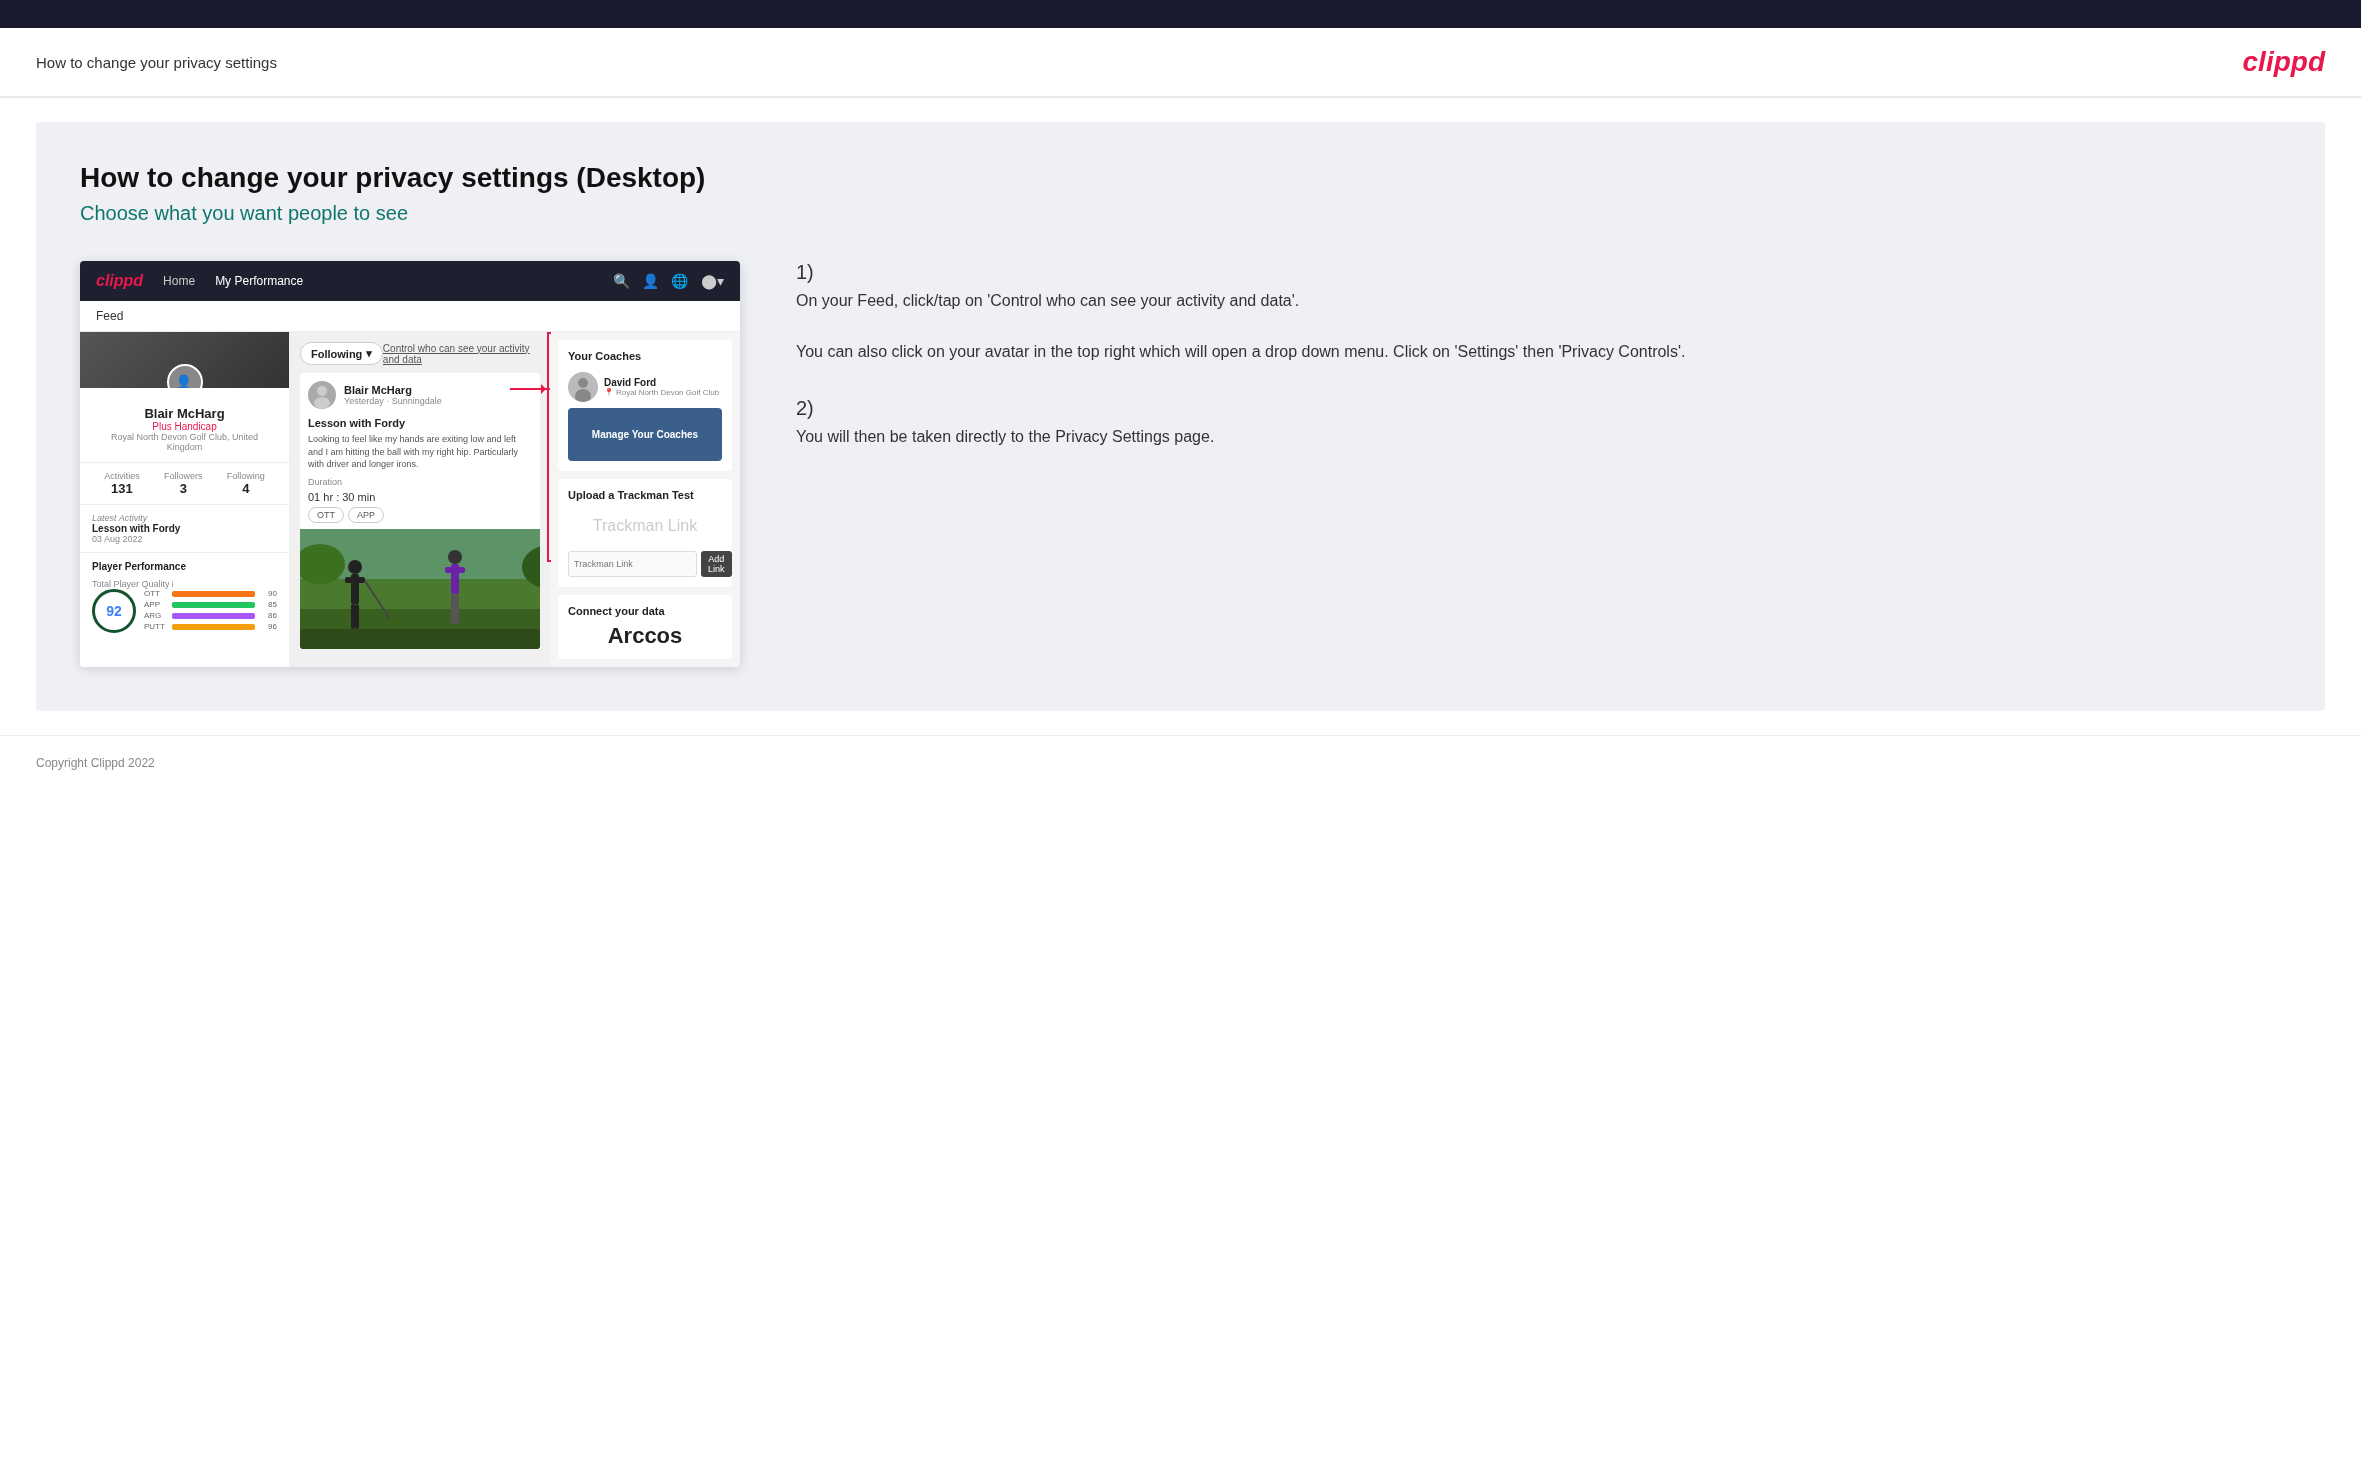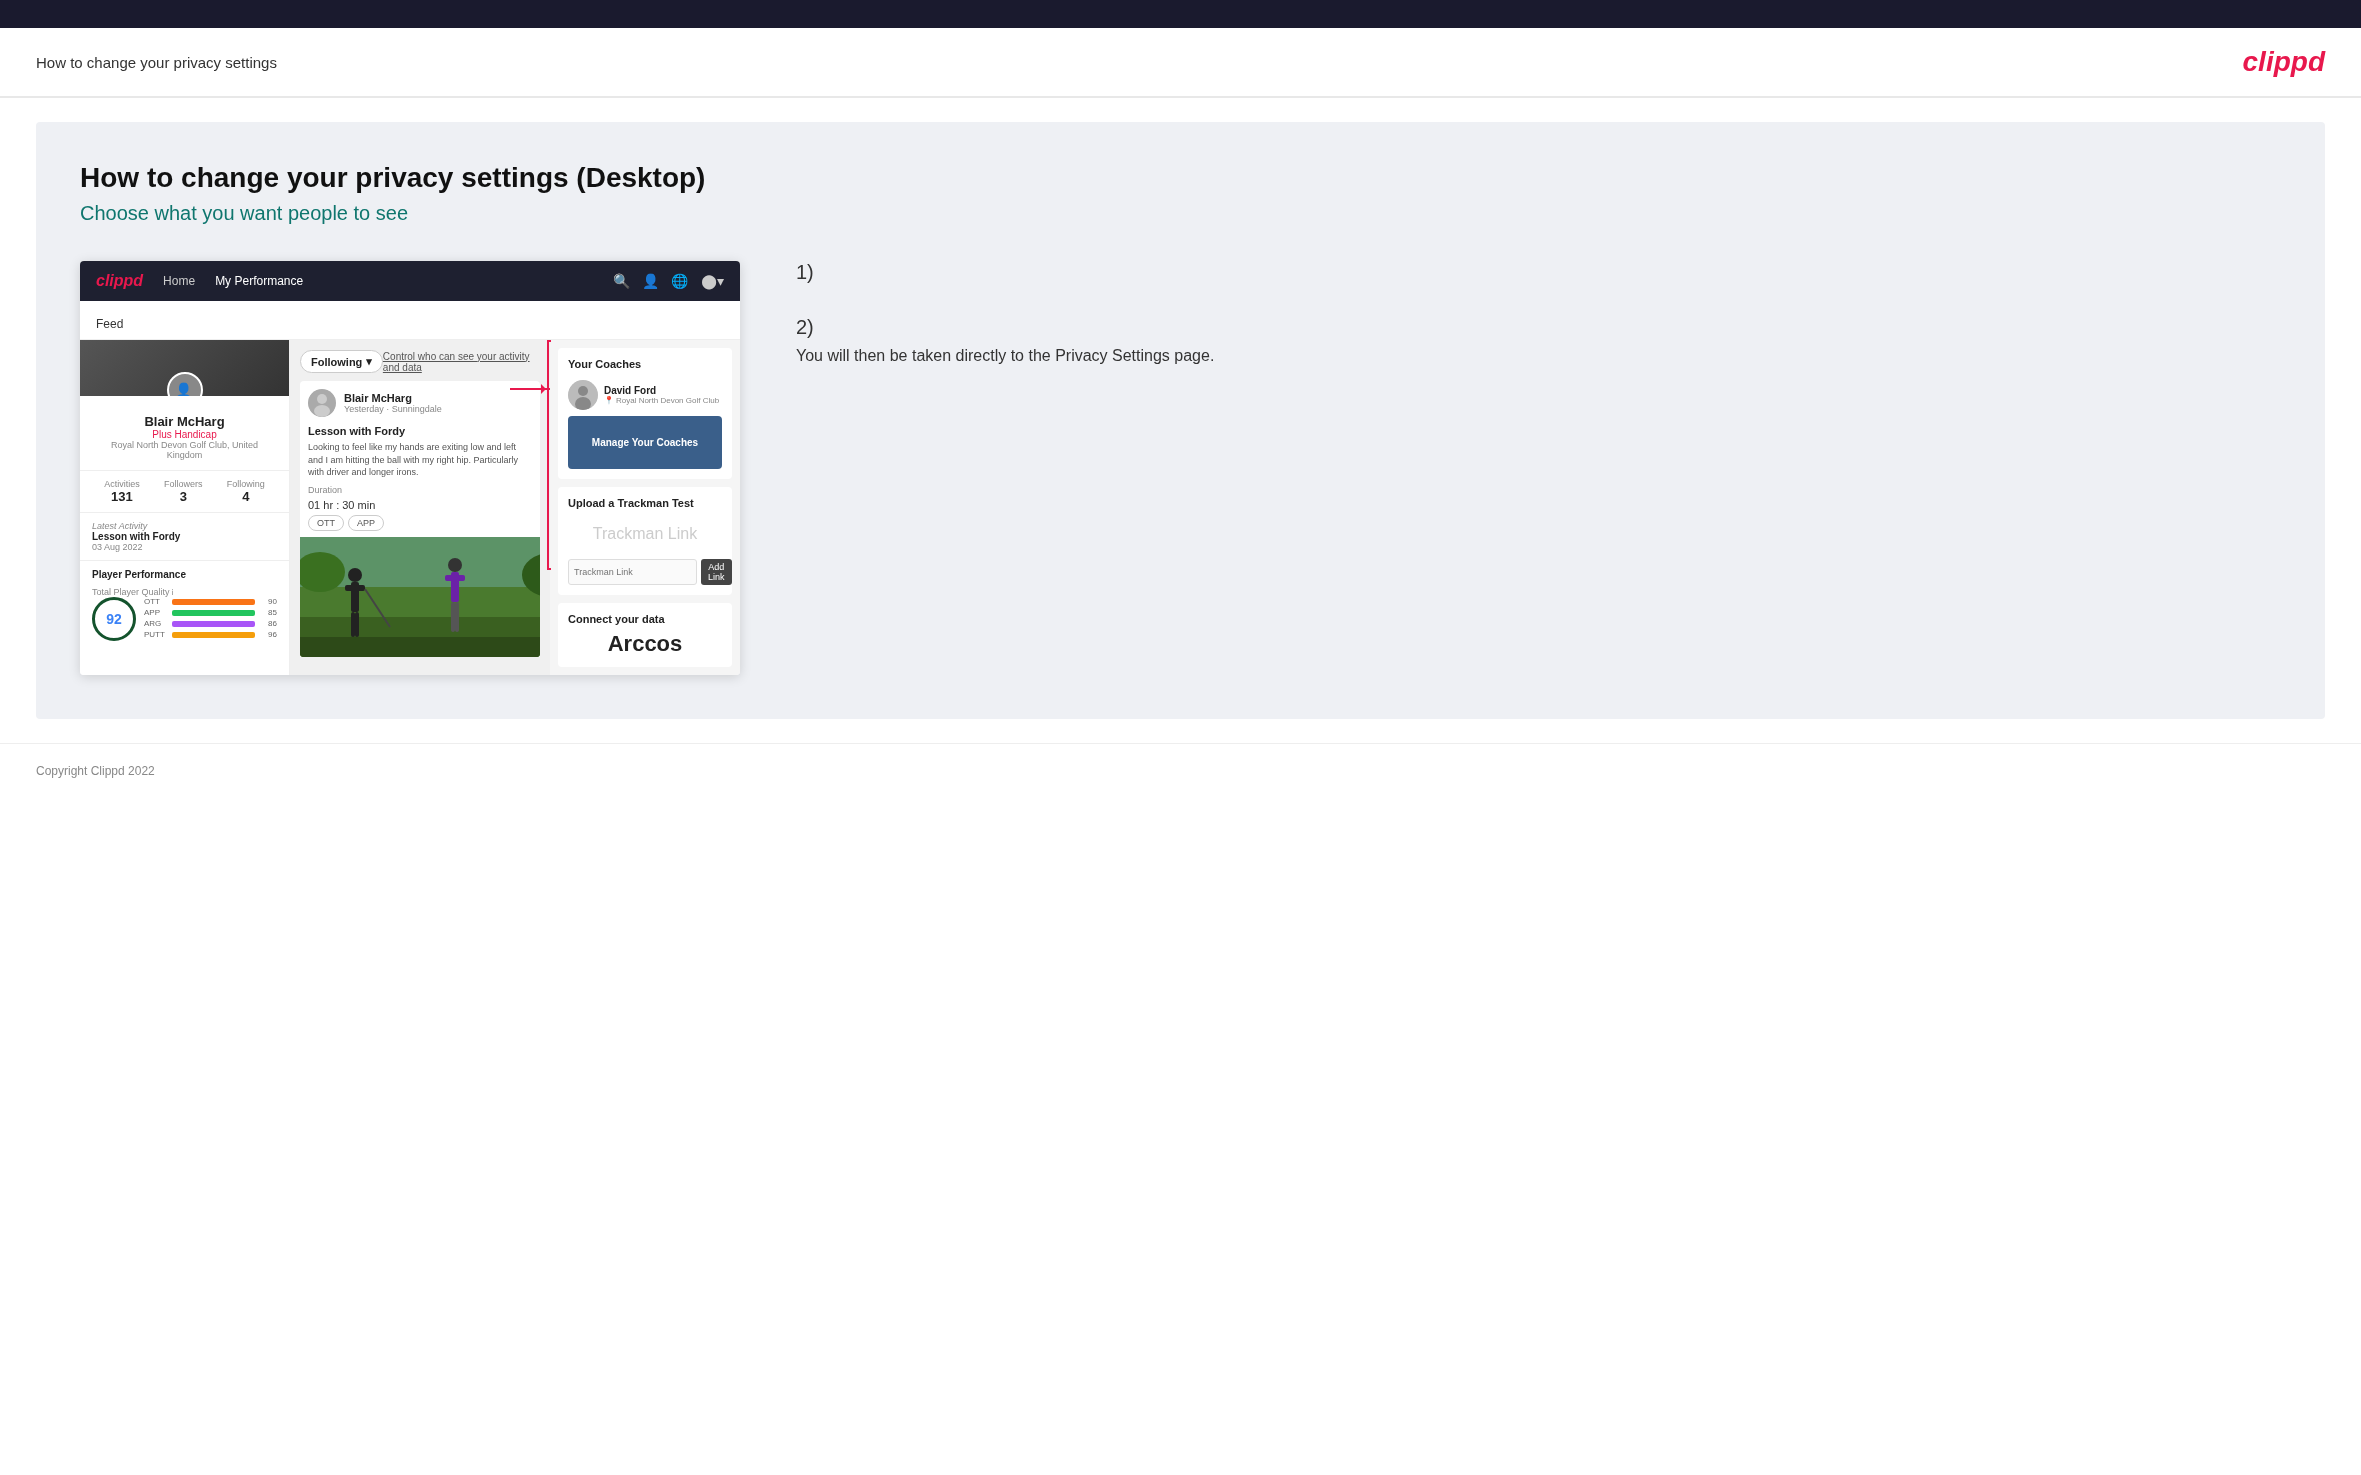--- a/index.html
+++ b/index.html
@@ -57,21 +57,21 @@
     .app-nav-link { color: #ccc; font-size: 12px; }
     .app-nav-link.active { color: #fff; }
     .app-nav-right { margin-left: auto; display: flex; gap: 12px; align-items: center; }
     .nav-icon { color: #ccc; font-size: 14px; }
 
     
     .feed-tab {
       background: #fff;
       padding: 8px 16px;
       border-bottom: 1px solid #eee;
-      font-size: 12px; color: #333; font-weight: 500; margin-top: 8px;
+      font-size: 12px; color: #333; font-weight: 500;
     }
 
     
     .app-body {
       display: flex;
       background: #f5f5f5;
     }
 
     
     .left-panel {
@@ -488,20 +488,24 @@
 
       <div style="position:absolute;top:127px;left:430px;right:190px;height:2px;background:#e8184d;z-index:10;">
         <div style="position:absolute;right:-1px;top:-4px;border:5px solid transparent;border-left-color:#e8184d;"></div>
       </div>
 
     </div>
 
     <div class="instructions">
       <div class="instruction-item">
         <div class="instruction-number">1)</div>
+        <div class="instruction-text">
+          On your Feed, click/tap on 'Control who can see your activity and data'.<br><br>
+          You can also click on your avatar in the top right which will open a drop down menu. Click on 'Settings' then 'Privacy Controls'.
+        </div>
       </div>
       <div class="instruction-item">
         <div class="instruction-number">2)</div>
         <div class="instruction-text">You will then be taken directly to the Privacy Settings page.</div>
       </div>
     </div>
 
   </div>
 </div>
 

